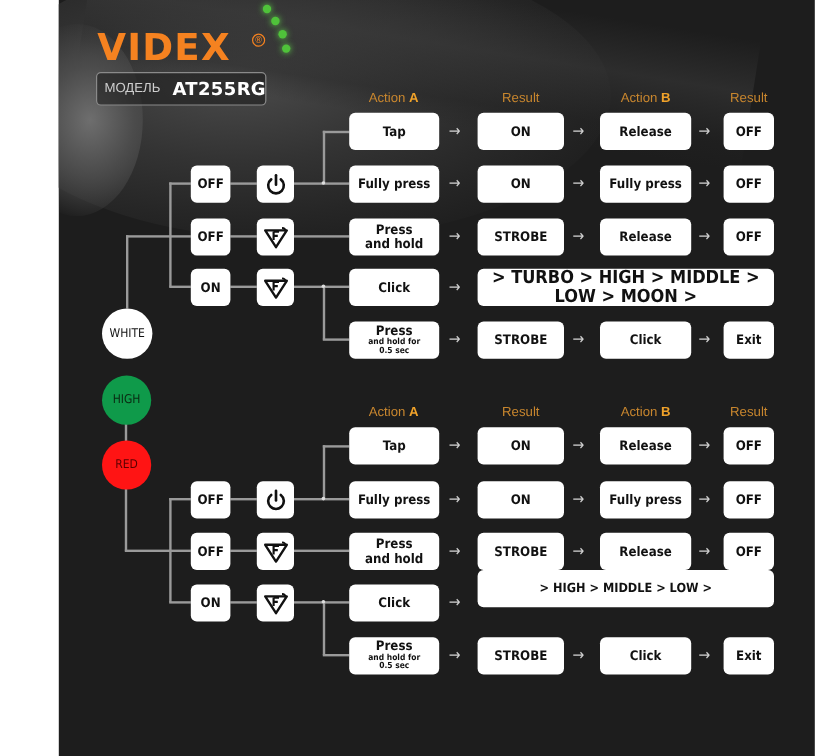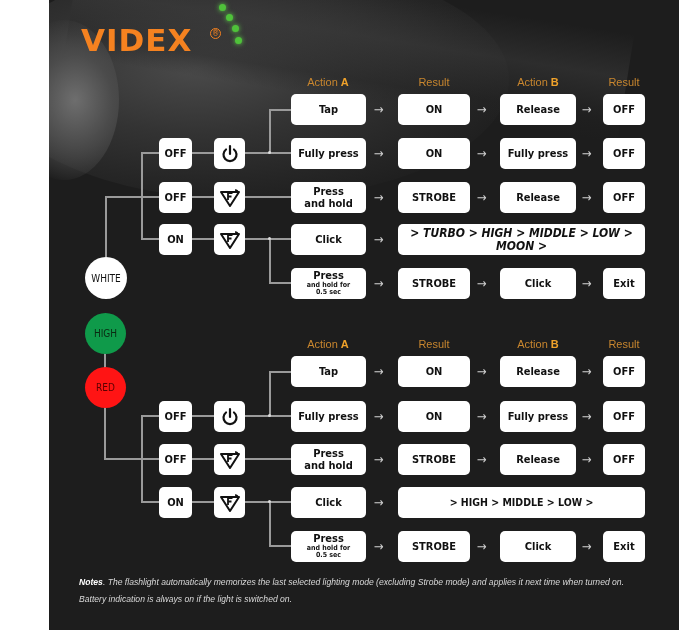--- a/index.html
+++ b/index.html
@@ -41,20 +41,25 @@
   <div class="bg-glow"></div>
   <div class="bg-body"></div>
   <div class="bg-lens"></div>
   <div class="led" style="left:170px;top:4px;"></div>
   <div class="led" style="left:177px;top:14px;"></div>
   <div class="led" style="left:183px;top:25px;"></div>
   <div class="led" style="left:186px;top:37px;"></div>
 
   <div class="logo">VIDEX</div>
   <div class="logo-reg">®</div>
+  <div class="model-box">
+    <span class="model-label">МОДЕЛЬ</span>
+    <span class="model-sep"></span>
+    <span class="model-value">AT255RG</span>
+  </div>
 
   <div>
     <div class="hdr" style="left:242px;top:76px;width:74px;"><span>Action</span> <b>A</b></div>
     <div class="hdr" style="left:349px;top:76px;width:72px;">Result</div>
     <div class="hdr" style="left:451px;top:76px;width:76px;"><span>Action</span> <b>B</b></div>
     <div class="hdr" style="left:554px;top:76px;width:42px;">Result</div>
 
     <div class="line" style="left:56px;top:196px;width:2px;height:61px;"></div>
     <div class="line" style="left:56px;top:196px;width:54px;height:2px;"></div>
     <div class="line" style="left:92px;top:152px;width:2px;height:87px;"></div>
@@ -122,21 +127,21 @@
     </div>
     <div class="arrow" style="left:325px;top:191px;">→</div>
     <div class="box" style="left:349px;top:182px;width:72px;height:31px;">STROBE</div>
     <div class="arrow" style="left:428px;top:191px;">→</div>
     <div class="box" style="left:451px;top:182px;width:76px;height:31px;">Release</div>
     <div class="arrow" style="left:533px;top:191px;">→</div>
     <div class="box" style="left:554px;top:182px;width:42px;height:31px;">OFF</div>
 
     <div class="box" style="left:242px;top:224px;width:75px;height:31px;">Click</div>
     <div class="arrow" style="left:325px;top:233px;">→</div>
-    <div class="box" style="left:349px;top:224px;width:247px;height:31px;font-size:12px;font-style:italic;">&gt; TURBO &gt; HIGH &gt; MIDDLE &gt; LOW &gt; MOON &gt;</div>
+    <div class="box" style="left:349px;top:224px;width:247px;height:31px;font-size:15px;">&gt; TURBO &gt; HIGH &gt; MIDDLE &gt; LOW &gt; MOON &gt;</div>
 
     <div class="box" style="left:242px;top:268px;width:75px;height:31px;flex-direction:column;">
       <span class="mid">Press</span>
       <span class="small">and hold for</span>
       <span class="small">0.5 sec</span>
     </div>
     <div class="arrow" style="left:325px;top:277px;">→</div>
     <div class="box" style="left:349px;top:268px;width:72px;height:31px;">STROBE</div>
     <div class="arrow" style="left:428px;top:277px;">→</div>
     <div class="box" style="left:451px;top:268px;width:76px;height:31px;">Click</div>
@@ -219,32 +224,28 @@
     </div>
     <div class="arrow" style="left:325px;top:453px;">→</div>
     <div class="box" style="left:349px;top:444px;width:72px;height:31px;">STROBE</div>
     <div class="arrow" style="left:428px;top:453px;">→</div>
     <div class="box" style="left:451px;top:444px;width:76px;height:31px;">Release</div>
     <div class="arrow" style="left:533px;top:453px;">→</div>
     <div class="box" style="left:554px;top:444px;width:42px;height:31px;">OFF</div>
 
     <div class="box" style="left:242px;top:487px;width:75px;height:31px;">Click</div>
     <div class="arrow" style="left:325px;top:496px;">→</div>
-    <div class="box" style="left:349px;top:487px;width:247px;height:31px;font-size:10.5px;">&gt; HIGH &gt; MIDDLE &gt; LOW &gt;</div>
+    <div class="box" style="left:349px;top:475px;width:247px;height:31px;font-size:10.5px;">&gt; HIGH &gt; MIDDLE &gt; LOW &gt;</div>
 
     <div class="box" style="left:242px;top:531px;width:75px;height:31px;flex-direction:column;">
       <span class="mid">Press</span>
       <span class="small">and hold for</span>
       <span class="small">0.5 sec</span>
     </div>
     <div class="arrow" style="left:325px;top:540px;">→</div>
     <div class="box" style="left:349px;top:531px;width:72px;height:31px;">STROBE</div>
     <div class="arrow" style="left:428px;top:540px;">→</div>
     <div class="box" style="left:451px;top:531px;width:76px;height:31px;">Click</div>
     <div class="arrow" style="left:533px;top:540px;">→</div>
     <div class="box" style="left:554px;top:531px;width:42px;height:31px;">Exit</div>
   </div>
 
-  <div class="notes">
-    <div><b>Notes</b><span>. The flashlight automatically memorizes the last selected lighting mode (excluding Strobe mode) and applies it next time when turned on.</span></div>
-    <div>Battery indication is always on if the light is switched on.</div>
-  </div>
 </div>
 
 </body></html>

